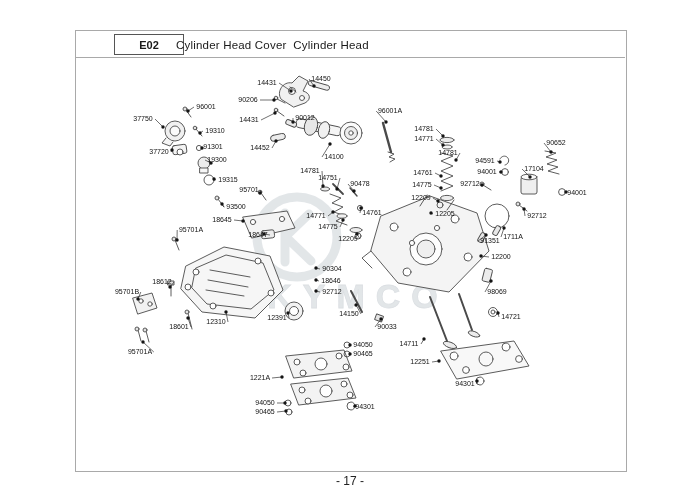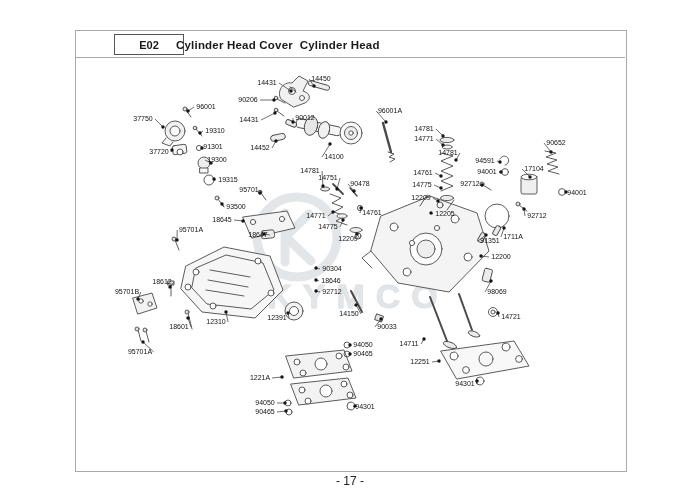--- a/index.html
+++ b/index.html
@@ -8,21 +8,21 @@
     font-family:"Liberation Sans",sans-serif;color:#1a1a1a;
   }
   .page-border{position:absolute;left:75px;top:30px;width:550px;height:440px;border:1px solid #a9a9a9;}
   .header-rule{position:absolute;left:76px;top:57px;width:549px;height:1px;background:#a9a9a9;}
   .code-box{
     position:absolute;left:84px;top:34px;width:68px;height:19px;border:1px solid #555;
     display:flex;align-items:center;justify-content:center;
     font-size:11px;font-weight:bold;background:#fff;margin-left:30px;
   }
   .title{
-    position:absolute;left:176px;top:39px;font-size:11.5px;font-weight:bold;
+    position:absolute;left:176px;top:39px;font-size:11.5px;font-weight:normal;
     white-space:pre;letter-spacing:0.2px;
   }
   .footer{
     position:absolute;left:0;right:0;top:474px;text-align:center;font-size:12px;color:#222;
   }
   #art{position:absolute;left:0;top:0;}
   #labels{position:absolute;left:0;top:0;width:700px;height:495px;pointer-events:none;}
   .part-label{
     position:absolute;transform:translate(-50%,-50%);
     font-size:7px;line-height:8px;white-space:nowrap;color:#111;

